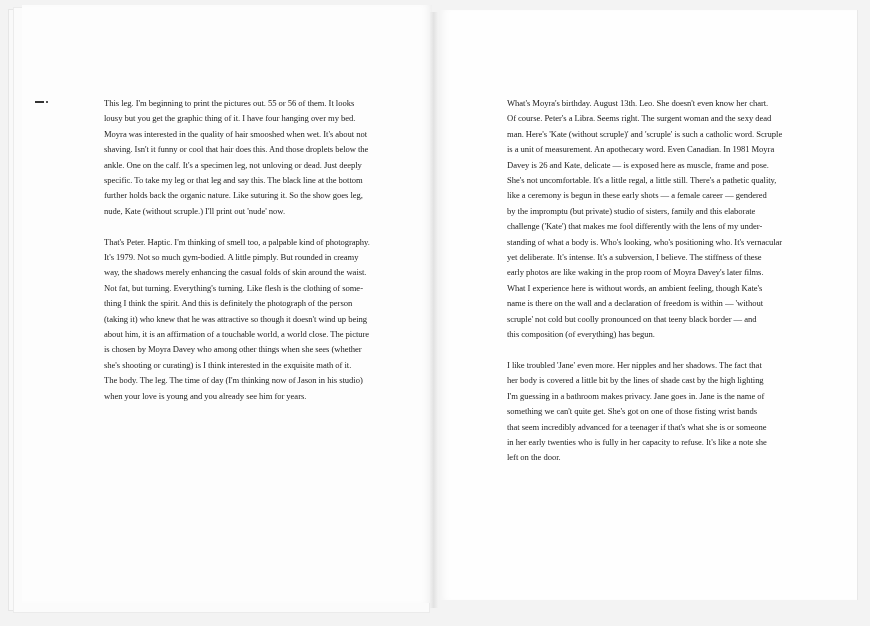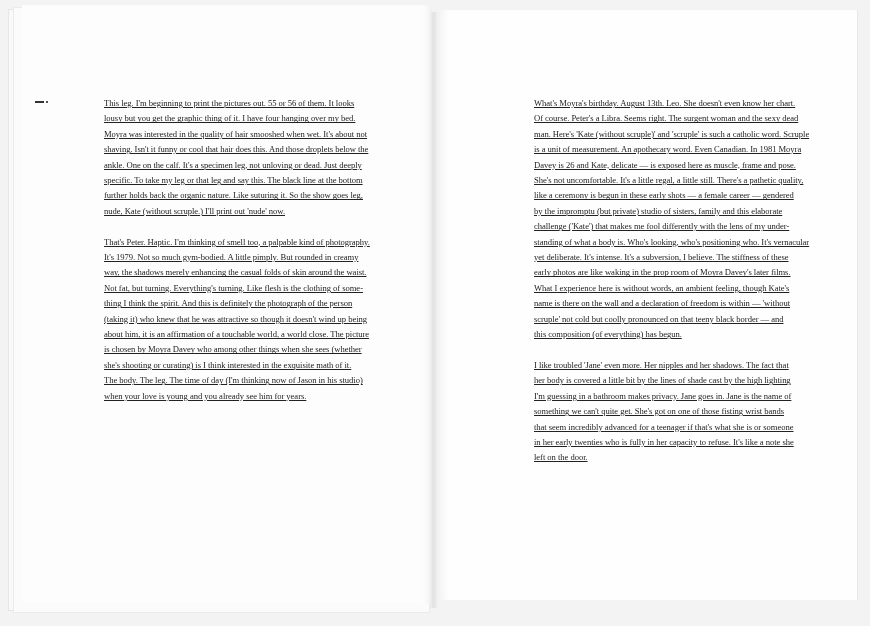--- a/index.html
+++ b/index.html
@@ -17,25 +17,25 @@
   .gutter { position:absolute; left:430px; top:12px; width:8px; height:596px;
     background:linear-gradient(to right, #f0f0f0, #e2e2e2 45%, #f2f2f2); }
   .right-page {
     position:absolute; left:440px; top:10px; width:417px; height:590px; background:#fefefe;
     box-shadow: inset 8px 0 10px -6px rgba(0,0,0,0.06);
     border-right:1px solid #e8e8e8;
   }
   .mark { position:absolute; left:35px; top:101px; width:9px; height:1.5px; background:#333; }
   .mark-dot { position:absolute; left:46px; top:101px; width:1.5px; height:1.5px; background:#555; }
   .text-block {
-    position:absolute; color:#222; font-size:8.6px; line-height:15.4px; letter-spacing:-0.05px;text-decoration:underline;
+    position:absolute; color:#222; font-size:8.6px; line-height:15.4px; letter-spacing:-0.05px;
   }
   .text-block p { margin:0 0 15.4px 0; white-space:pre-line; }
   .left-text { left:104px; top:96px; width:272px; }
-  .right-text { left:534px; top:96px; width:278px; }
+  .right-text { left:507px; top:96px; width:278px; }
 </style>
 </head>
 <body>
 
 <div class="spread">
   <div class="left-stack1"></div>
   <div class="left-stack2"></div>
   <div class="left-page"></div>
   <div class="gutter"></div>
   <div class="right-page"></div>

